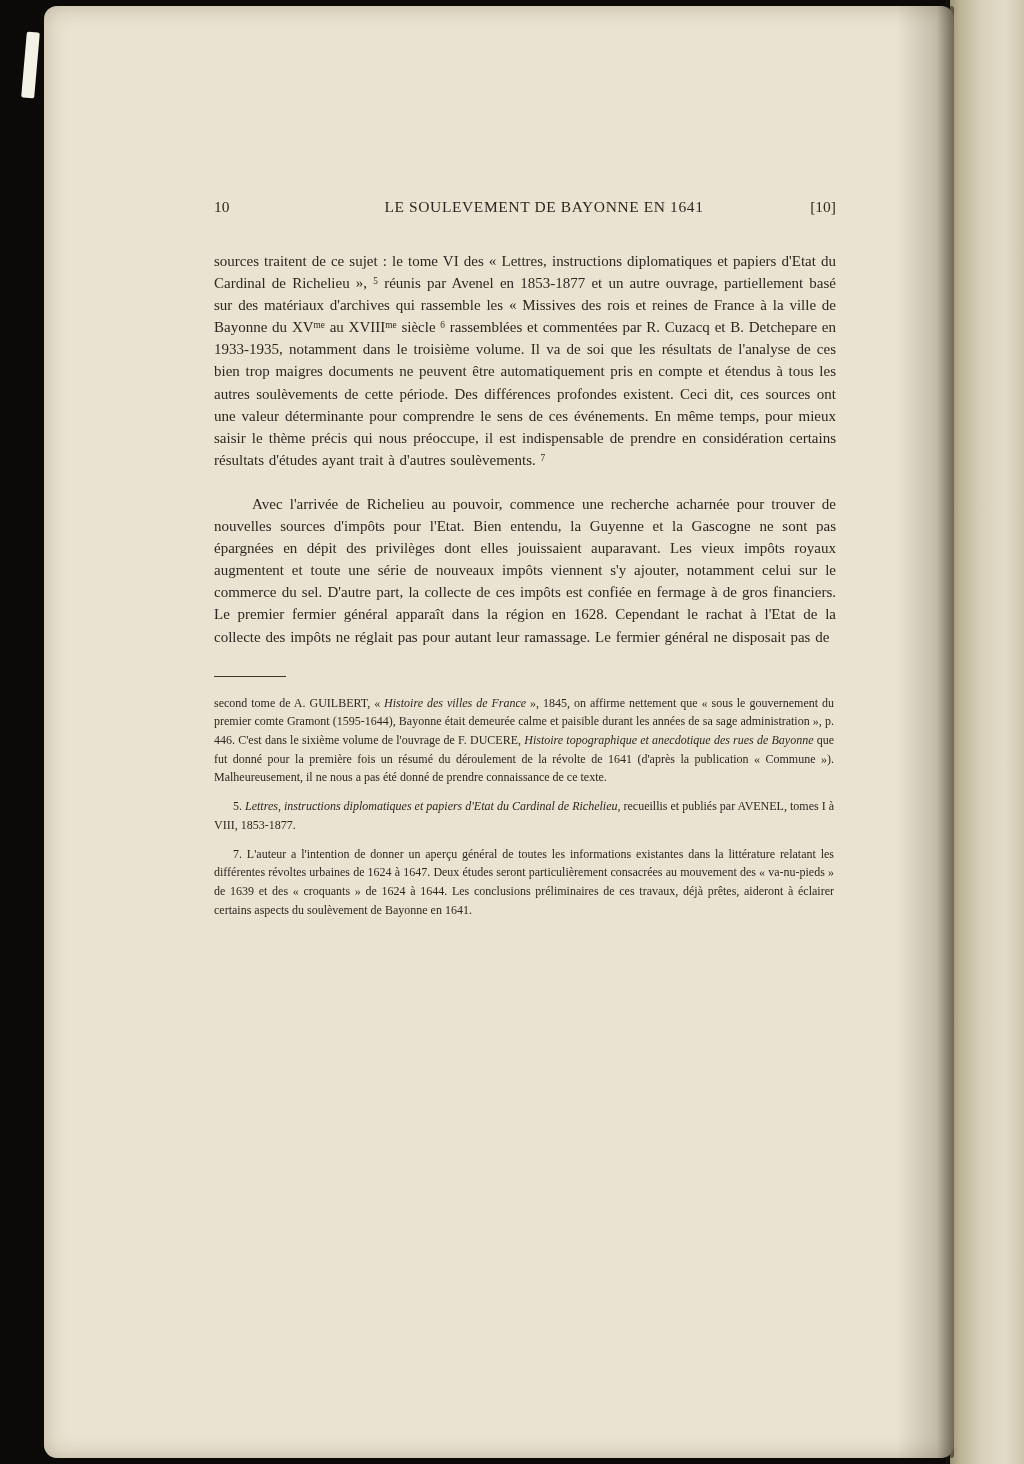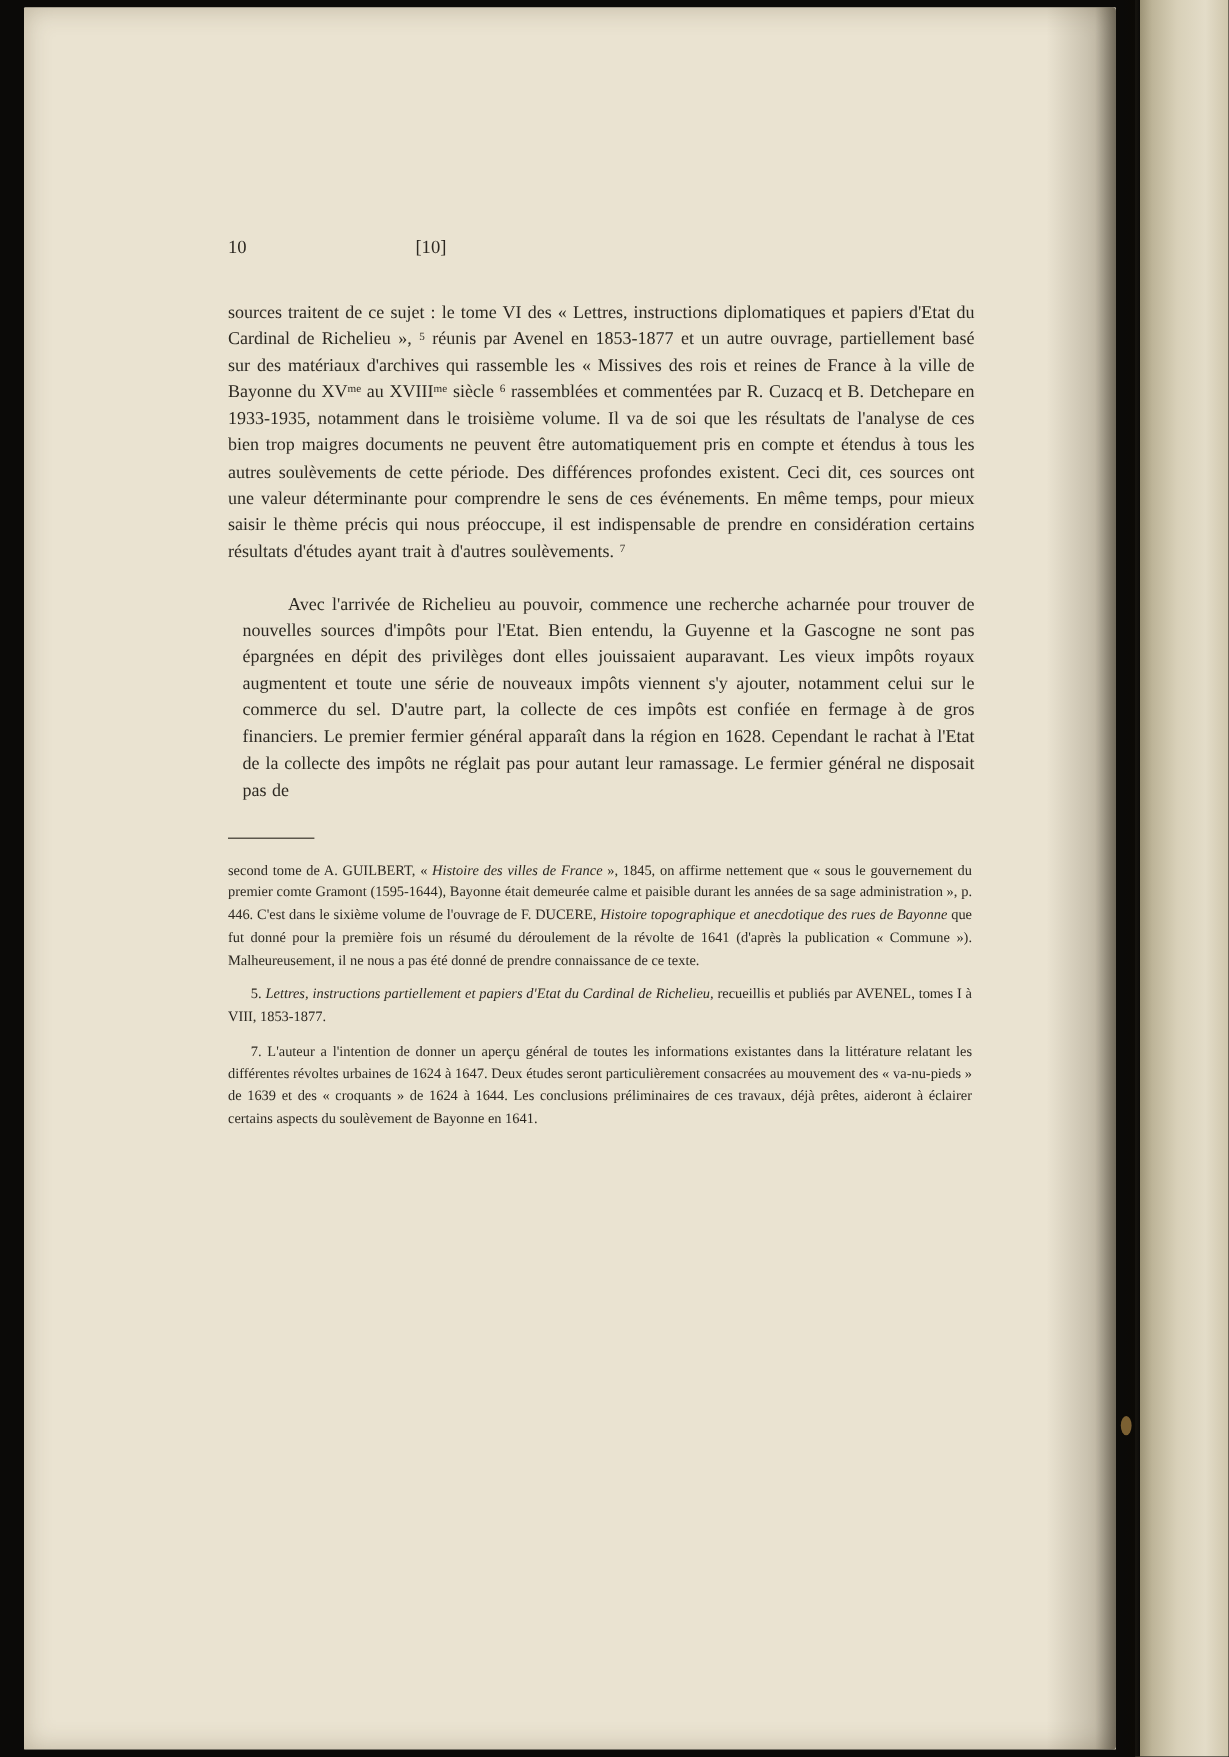--- a/index.html
+++ b/index.html
@@ -29,23 +29,23 @@
   .blemish{
     position:absolute;left:934px;top:1180px;width:9px;height:16px;
     background:#b98f4a;border-radius:50%;opacity:.65;
   }
   .corner-sliver{
     position:absolute;left:24px;top:32px;width:13px;height:66px;
     background:#f4f1e6;transform:rotate(5deg);border-radius:2px;
   }
   
   .page{
-    position:absolute;left:20px;top:6px;width:910px;height:1452px;
+    position:absolute;left:44px;top:6px;width:910px;height:1452px;
     background:var(--page-bg,#eae3d1);
-    border-radius:1px;
+    border-radius:13px;
     box-shadow:inset 0 0 22px rgba(85,70,40,.30);
   }
   .page::after{
     content:"";position:absolute;right:0;top:0;width:58px;height:100%;
     background:linear-gradient(90deg,rgba(60,50,28,0) 0%,rgba(60,50,28,.22) 70%,rgba(28,22,10,.55) 100%);
     border-radius:0 3px 3px 0;pointer-events:none;
   }
   .content{
     position:absolute;left:170px;top:192px;width:622px;
     color:var(--ink,#2c2821);
@@ -56,21 +56,21 @@
     margin-bottom:34px;
   }
   .header .pagenum{width:110px;letter-spacing:0;}
   .header .running-title{flex:1;text-align:center;white-space:nowrap;}
   .header .bracket-num{width:72px;text-align:right;letter-spacing:0;}
   .para{
     font-size:15px;line-height:22.1px;
     text-align:justify;margin:0;
     word-spacing:1px;
   }
-  .para.indented{margin-top:22px;text-indent:38px;margin-left:12px;}
+  .para.indented{margin-top:22px;text-indent:38px;}
   sup{font-size:.62em;line-height:0;vertical-align:baseline;position:relative;top:-.45em;}
   em{font-style:italic;}
   .fnrule{
     width:72px;height:0;
     border-top:1.6px solid var(--rule,#3a352c);
     margin:28px 0 17px 0;
   }
   .fn{
     font-size:12px;line-height:18.7px;
     text-align:justify;margin:0 2px 10px 0;
@@ -85,27 +85,28 @@
   <div class="facing-page"></div>
   <div class="gutter"></div>
   <div class="blemish"></div>
   <div class="corner-sliver"></div>
 
   <div class="page">
     <div class="content">
 
       <div class="header">
         <span class="pagenum">10</span>
+        <span class="running-title">LE SOULEVEMENT DE BAYONNE EN 1641</span>
         <span class="bracket-num">[10]</span>
       </div>
 
       <p class="para"><span>sources traitent de ce sujet : le tome VI des « Lettres, instructions diplomatiques et papiers d'Etat du Cardinal de Richelieu », </span><sup>5</sup><span> réunis par Avenel en 1853-1877 et un autre ouvrage, partiellement basé sur des matériaux d'archives qui rassemble les « Missives des rois et reines de France à la ville de Bayonne du XV</span><sup>me</sup><span> au XVIII</span><sup>me</sup><span> siècle </span><sup>6</sup><span> rassemblées et commentées par R. Cuzacq et B. Detchepare en 1933-1935, notamment dans le troisième volume. Il va de soi que les résultats de l'analyse de ces bien trop maigres documents ne peuvent être automatiquement pris en compte et étendus à tous les autres soulèvements de cette période. Des différences profondes existent. Ceci dit, ces sources ont une valeur déterminante pour comprendre le sens de ces événements. En même temps, pour mieux saisir le thème précis qui nous préoccupe, il est indispensable de prendre en considération certains résultats d'études ayant trait à d'autres soulèvements. </span><sup>7</sup></p>
       <p class="para indented"><span>Avec l'arrivée de Richelieu au pouvoir, commence une recherche acharnée pour trouver de nouvelles sources d'impôts pour l'Etat. Bien entendu, la Guyenne et la Gascogne ne sont pas épargnées en dépit des privilèges dont elles jouissaient auparavant. Les vieux impôts royaux augmentent et toute une série de nouveaux impôts viennent s'y ajouter, notamment celui sur le commerce du sel. D'autre part, la collecte de ces impôts est confiée en fermage à de gros financiers. Le premier fermier général apparaît dans la région en 1628. Cependant le rachat à l'Etat de la collecte des impôts ne réglait pas pour autant leur ramassage. Le fermier général ne disposait pas de</span></p>
 
       <div class="fnrule"></div>
 
       <p class="fn"><span>second tome de A. GUILBERT, « </span><em>Histoire des villes de France</em><span> », 1845, on affirme nettement que « sous le gouvernement du premier comte Gramont (1595-1644), Bayonne était demeurée calme et paisible durant les années de sa sage administration », p. 446. C'est dans le sixième volume de l'ouvrage de F. DUCERE, </span><em>Histoire topographique et anecdotique des rues de Bayonne</em><span> que fut donné pour la première fois un résumé du déroulement de la révolte de 1641 (d'après la publication « Commune »). Malheureusement, il ne nous a pas été donné de prendre connaissance de ce texte.</span></p>
-      <p class="fn numbered"><span>5. </span><em>Lettres, instructions partiellement et papiers d'Etat du Cardinal de Richelieu,</em><span> recueillis et publiés par AVENEL, tomes I à VIII, 1853-1877.</span></p>
+      <p class="fn numbered"><span>5. </span><em>Lettres, instructions diplomatiques et papiers d'Etat du Cardinal de Richelieu,</em><span> recueillis et publiés par AVENEL, tomes I à VIII, 1853-1877.</span></p>
       <p class="fn numbered"><span>7. L'auteur a l'intention de donner un aperçu général de toutes les informations existantes dans la littérature relatant les différentes révoltes urbaines de 1624 à 1647. Deux études seront particulièrement consacrées au mouvement des « va-nu-pieds » de 1639 et des « croquants » de 1624 à 1644. Les conclusions préliminaires de ces travaux, déjà prêtes, aideront à éclairer certains aspects du soulèvement de Bayonne en 1641.</span></p>
 
     </div>
   </div>
 </div>
 
 </body></html>

